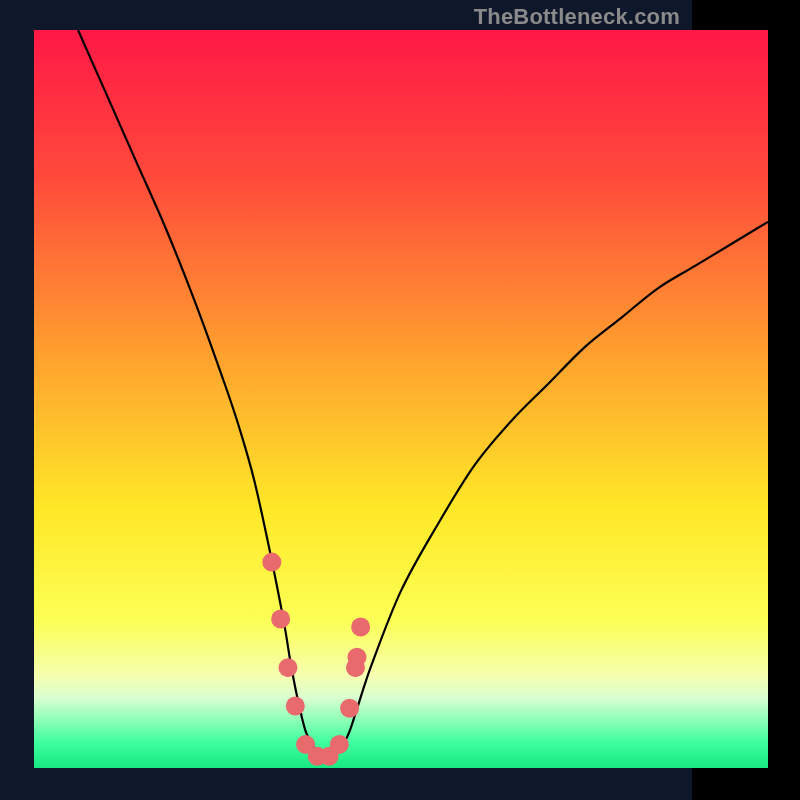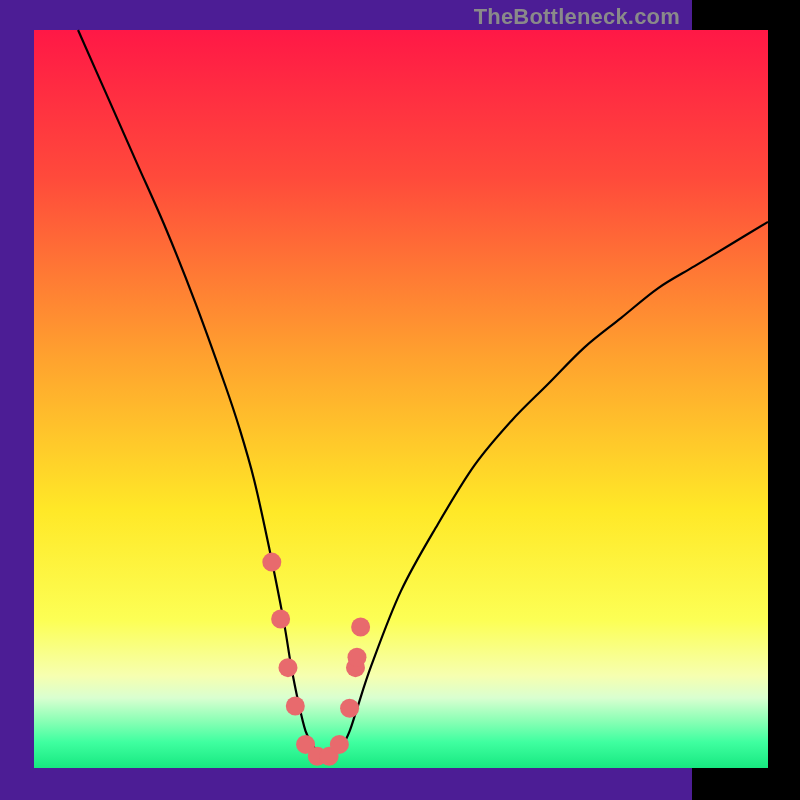--- a/index.html
+++ b/index.html
@@ -9,21 +9,21 @@
     height: 800px;
     background: #000;
     overflow: hidden;
   }
   .frame {
     position: absolute;
     top: 0;
     left: 0;
     width: 692px;
     height: 800px;
-    background: #4c1d95;
+    background: #0f172a;
   }
   .watermark {
     position: absolute;
     top: 4px;
     right: 12px;
     font-family: Arial, Helvetica, sans-serif;
     font-size: 22px;
     color: #8a8a8a;
     font-weight: 600;
     letter-spacing: 0.2px;

